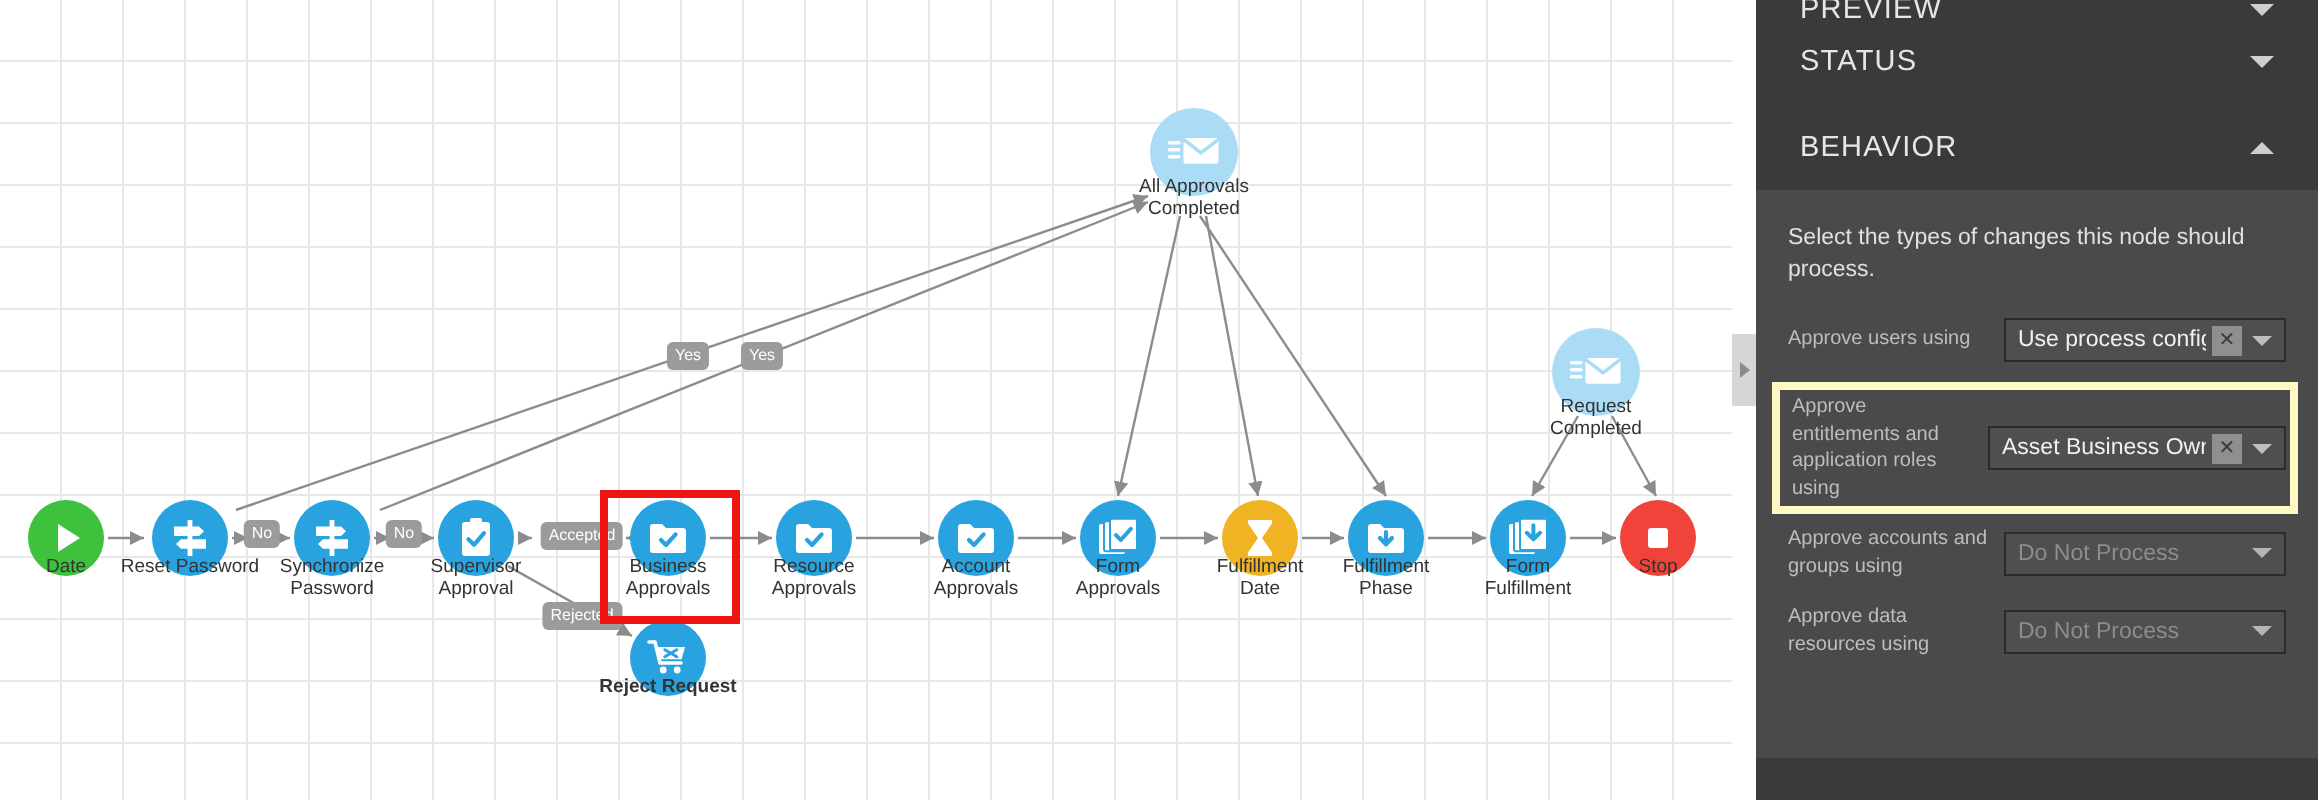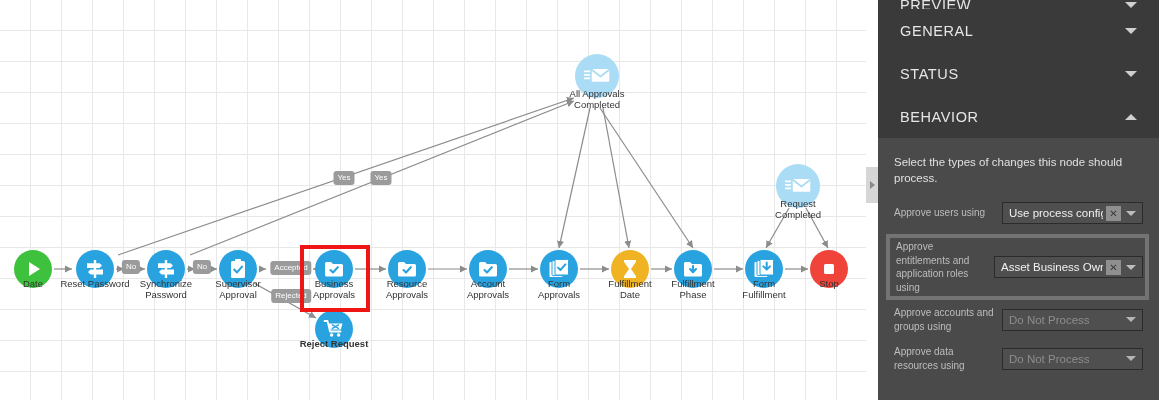--- a/index.html
+++ b/index.html
@@ -97,21 +97,21 @@
   }
   .helper-text {
     color: #e0e0e0; font-size: 11.5px; line-height: 16px;
     margin-bottom: 14px; max-width: 240px;
   }
   .field-row {
     display: flex; align-items: center; gap: 8px;
     margin-bottom: 8px; padding: 2px 0;
   }
   .field-row.hl {
-    border: 4px solid #737373;
+    border: 4px solid #fef9c3;
     margin-left: -8px; margin-right: -6px;
     padding: 2px 2px; margin-bottom: 4px;
   }
   .field-label {
     color: #bdbdbd; font-size: 10px; line-height: 13.5px;
     width: 100px; flex: 0 0 100px;
   }
   .field-row.hl .field-label { width: 94px; flex: 0 0 94px; padding-left: 4px; }
   .dd {
     flex: 1; height: 22px; background: #4f4f4f;
@@ -337,40 +337,36 @@
           <div class="lbl">Request
 Completed</div>
         </div>
       </div>
     <div id="edge-labels-layer">
         <div class="edge-label" style="left: 131px; top: 267px;">No</div>
         <div class="edge-label" style="left: 202px; top: 267px;">No</div>
         <div class="edge-label" style="left: 344px; top: 178px;">Yes</div>
         <div class="edge-label" style="left: 381px; top: 178px;">Yes</div>
         <div class="edge-label" style="left: 291px; top: 268px;">Accepted</div>
-        <div class="edge-label" style="left: 291px; top: 296px;">Rejected</div>
+        <div class="edge-label" style="left: 291px; top: 308px;">Rejected</div>
       </div>
     <div class="highlight-box" id="canvas-highlight" style="left: 300px; top: 245px; width: 70px; height: 67px;"></div>
   </div>
 
   <div id="collapse-handle">
     <span class="tri"></span>
   </div>
 
   <div id="panel">
 
     <div class="section-hdr clipped">
       <span>PREVIEW</span>
       <span class="caret-down"></span>
     </div>
 
-    <div class="section-hdr">
-      <span>GENERAL</span>
-      <span class="caret-down"></span>
-    </div>
 
     <div class="section-hdr">
       <span>STATUS</span>
       <span class="caret-down"></span>
     </div>
 
     <div class="section-hdr">
       <span>BEHAVIOR</span>
       <span class="caret-up"></span>
     </div>

